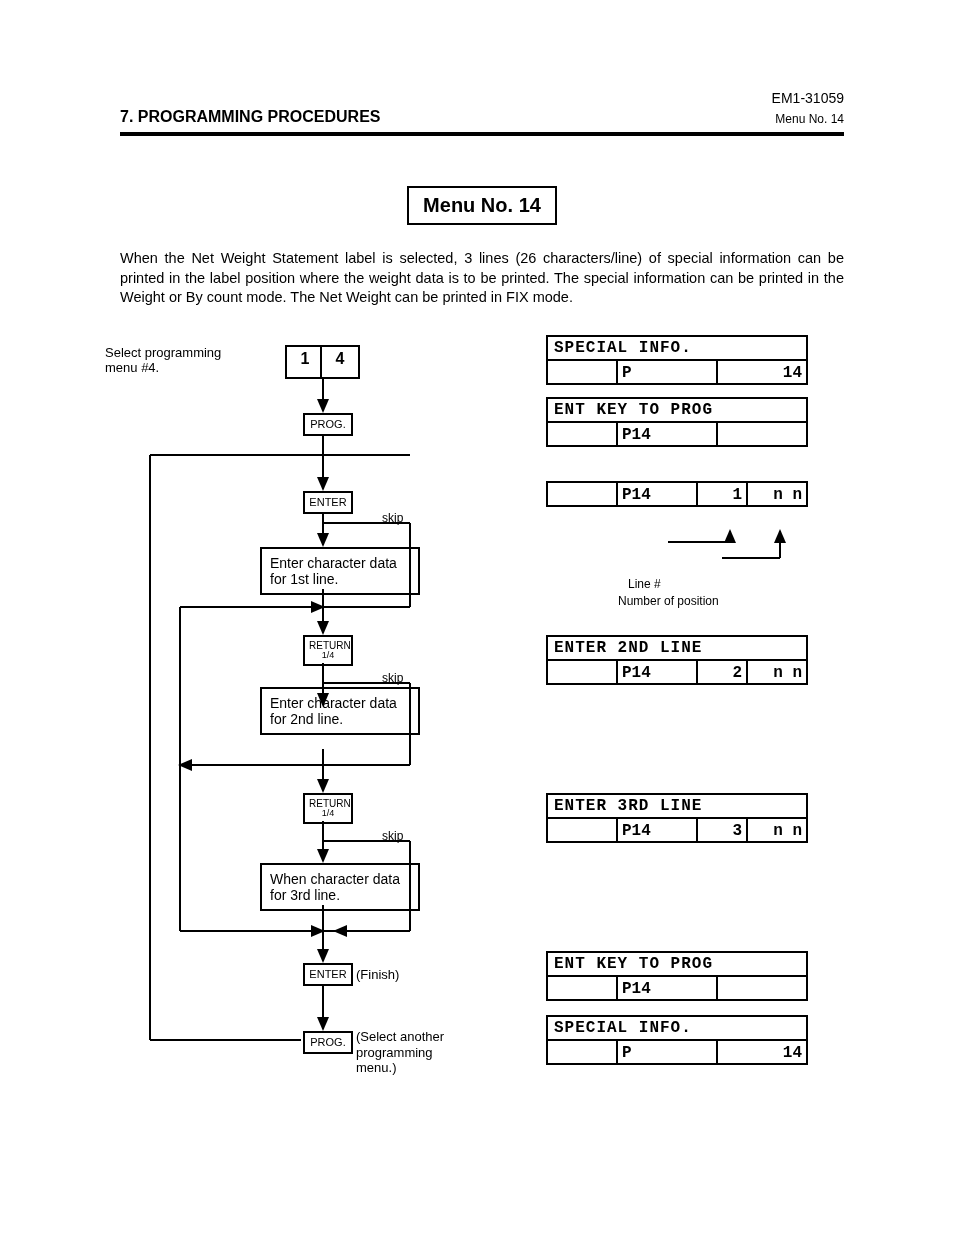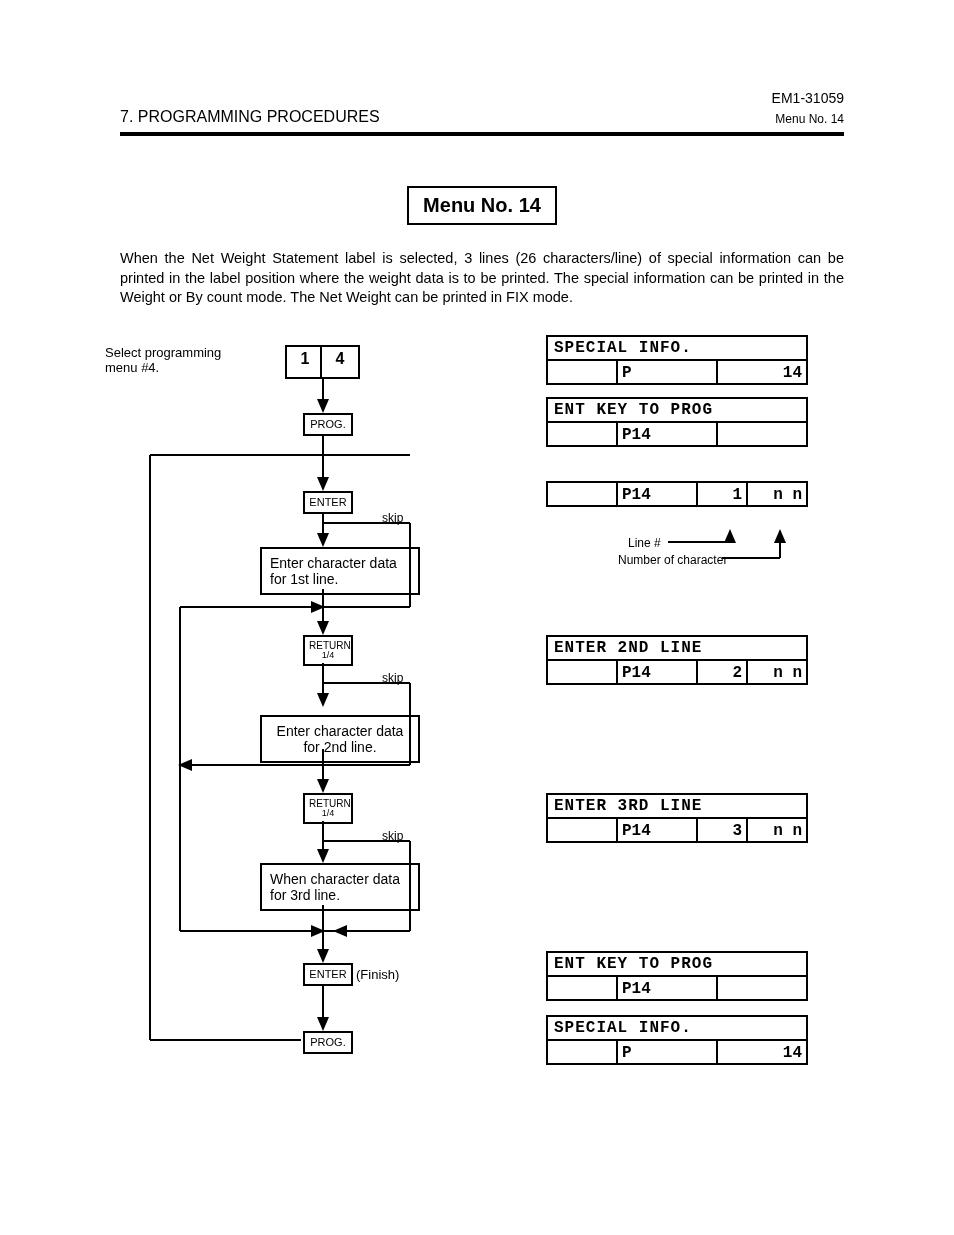--- a/index.html
+++ b/index.html
@@ -14,21 +14,21 @@
     height: 1235px;
     position: relative;
     box-sizing: border-box;
     padding: 90px 110px 40px 120px;
   }
   .header-row {
     display: flex;
     justify-content: space-between;
     align-items: flex-end;
   }
-  .header-left { font-weight: normal; font-size: 16px; }
+  .header-left { font-weight: bold; font-size: 16px; }
   .header-right { font-size: 14px; text-align: right; margin-left: 36px; }
   .header-right .small { font-size: 12px; margin-top: 6px; }
   .rule { height: 4px; background: #000; margin-top: 6px; }
   .title-box {
     border: 2px solid #000;
     display: inline-block;
     padding: 6px 14px;
     font-weight: bold;
     font-size: 20px;
     margin: 50px auto 24px auto;
@@ -49,21 +49,21 @@
   .process { padding: 6px 8px; text-align:left; font-size:14px;}
   .tiny { font-size:9px;}
   
   
   .panel { position:absolute; border:2px solid #000; font-family: "Courier New", monospace; font-weight:bold; }
   .panel .top { border-bottom:2px solid #000; padding: 2px 6px; font-size:16px; letter-spacing:1px;}
   .panel .row { display:flex; }
   .panel .cell { border-right:2px solid #000; padding:1px 4px; font-size:16px; height:22px; line-height:22px; box-sizing:border-box; }
   .panel .cell:last-child { border-right:none; }
   
-  .ann { position:absolute; font-size:12px; }
+  .ann { position:absolute; font-size:12px;margin-top:41px; }
   
   svg.overlay { position:absolute; left:0; top:0; width:100%; height:100%; pointer-events:none;}
 </style>
 </head>
 <body>
 
 <div class="page">
   <div class="header-row">
     <div class="header-left">7. PROGRAMMING PROCEDURES</div>
     <div class="header-right">
@@ -94,34 +94,35 @@
     <div class="flow-label" style="position:absolute; left:262px; top:176px; text-decoration:underline; font-size:12px;">skip</div>
 
     <div class="box process" style="left:140px; top:212px; width:140px;">Enter character data for 1st line.</div>
 
     <div class="box kbox" style="left:183px; top:300px; width:38px;">
       <div style="font-size:10px;">RETURN</div>
       <div class="tiny">1/4</div>
     </div>
     <div class="flow-label" style="position:absolute; left:262px; top:336px; text-decoration:underline; font-size:12px;">skip</div>
 
-    <div class="box process" style="left:140px; top:380px; width:140px;text-align:center;">Enter character data for 2nd line.</div>
+    <div class="box process" style="left:140px; top:352px; width:140px;">Enter character data for 2nd line.</div>
 
     <div class="box kbox" style="left:183px; top:458px; width:38px;">
       <div style="font-size:10px;">RETURN</div>
       <div class="tiny">1/4</div>
     </div>
     <div class="flow-label" style="position:absolute; left:262px; top:494px; text-decoration:underline; font-size:12px;">skip</div>
 
     <div class="box process" style="left:140px; top:528px; width:140px;">When character data for 3rd line.</div>
 
     <div class="box kbox" style="left:183px; top:628px; width:38px; font-size:11px;">ENTER</div>
     <div class="flow-label" style="position:absolute; left:236px; top:632px;">(Finish)</div>
 
     <div class="box kbox" style="left:183px; top:696px; width:38px; font-size:11px;">PROG.</div>
+    <div class="flow-label" style="position:absolute; left:236px; top:694px; width:120px; line-height:1.2;">(Select another programming menu.)</div>
 
     <div class="panel" style="left:426px; top:0px; width:258px;">
       <div class="top">SPECIAL INFO.</div>
       <div class="row">
         <div class="cell" style="width:70px;"></div>
         <div class="cell" style="width:100px;">P</div>
         <div class="cell" style="flex:1; text-align:right;">14</div>
       </div>
     </div>
 
@@ -136,21 +137,21 @@
 
     <div class="panel" style="left:426px; top:146px; width:258px;">
       <div class="row">
         <div class="cell" style="width:70px;"></div>
         <div class="cell" style="width:80px;">P14</div>
         <div class="cell" style="width:50px; text-align:right;">1</div>
         <div class="cell" style="flex:1; text-align:right;">n n</div>
       </div>
     </div>
     <div class="ann" style="left:508px; top:201px;">Line #</div>
-    <div class="ann" style="left:498px; top:218px;">Number of character</div>
+    <div class="ann" style="left:498px; top:218px;">Number of position</div>
 
     <div class="panel" style="left:426px; top:300px; width:258px;">
       <div class="top">ENTER 2ND LINE</div>
       <div class="row">
         <div class="cell" style="width:70px;"></div>
         <div class="cell" style="width:80px;">P14</div>
         <div class="cell" style="width:50px; text-align:right;">2</div>
         <div class="cell" style="flex:1; text-align:right;">n n</div>
       </div>
     </div>

